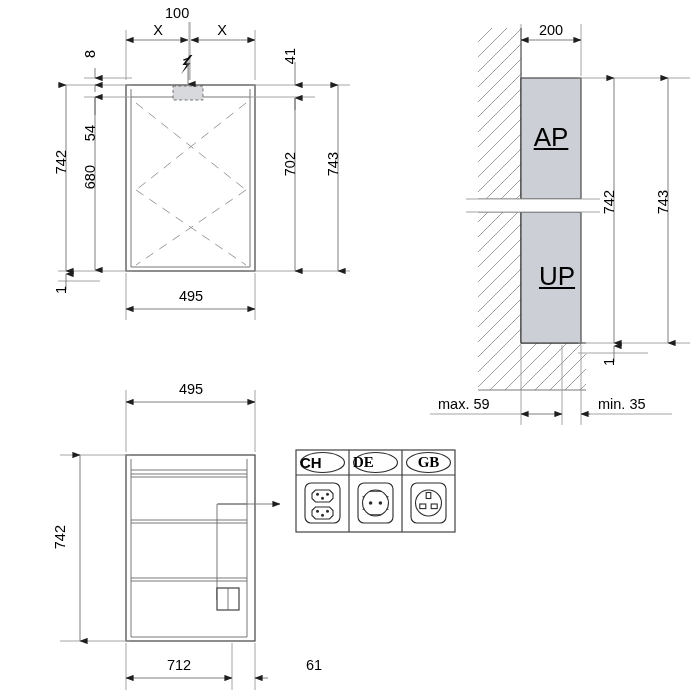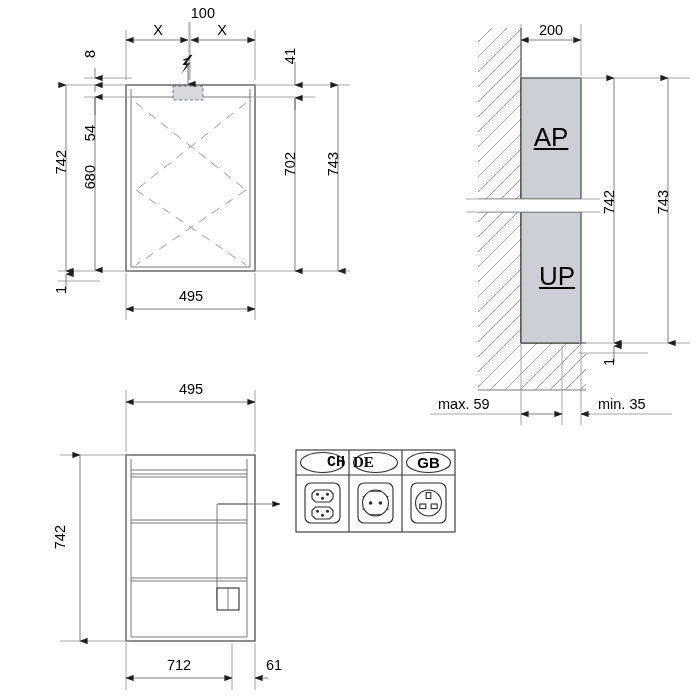--- a/index.html
+++ b/index.html
@@ -295,21 +295,21 @@
     <g>
       <rect class="icoline" x="411" y="483" width="35" height="40" rx="6"></rect>
       <circle class="icoline" cx="428.5" cy="503" r="13"></circle>
       <rect class="icoline" x="426.2" y="492.5" width="4.6" height="6"></rect>
       <rect class="icoline" x="419.8" y="504" width="6" height="4.6"></rect>
       <rect class="icoline" x="431.2" y="504" width="6" height="4.6"></rect>
     </g>
   </svg>
 
   <div style="position:absolute; left:134px; top:22px; width:48px; text-align:center;" class="dimtxt">X</div>
-  <div style="position:absolute; left:165px; top:5px; width:50px; text-align:right;" class="dimtxt">100</div>
+  <div style="position:absolute; left:165px; top:5px; width:50px; text-align:left;" class="dimtxt">100</div>
   <div style="position:absolute; left:198px; top:22px; width:48px; text-align:center;" class="dimtxt">X</div>
 
   <div style="position:absolute; left:82px; top:44px;">
     <span class="dimtxt vert" style="display:inline-block; transform:rotate(180deg);">8</span>
   </div>
   <div style="position:absolute; left:82px; top:125px;">
     <span class="dimtxt vert" style="display:inline-block; transform:rotate(180deg);">54</span>
   </div>
   <div style="position:absolute; left:82px; top:165px;">
     <span class="dimtxt vert" style="display:inline-block; transform:rotate(180deg);">680</span>
@@ -348,19 +348,19 @@
   </div>
 
   <div style="position:absolute; left:438px; top:396px;" class="dimtxt">max. 59</div>
   <div style="position:absolute; left:598px; top:396px;" class="dimtxt">min. 35</div>
 
   <div style="position:absolute; left:156px; top:381px; width:70px; text-align:center;" class="dimtxt">495</div>
   <div style="position:absolute; left:52px; top:525px;">
     <span class="dimtxt vert" style="display:inline-block; transform:rotate(180deg);">742</span>
   </div>
   <div style="position:absolute; left:144px; top:657px; width:70px; text-align:center;" class="dimtxt">712</div>
-  <div style="position:absolute; left:254px; top:657px; width:40px; text-align:center;" class="dimtxt">61</div>
-
-  <div style="position:absolute; left:300px; top:454px; width:45px; text-align:right;font-family:Liberation Mono, monospace;" class="plugtxt">CH</div>
+  <div style="position:absolute; left:254px; top:657px; width:40px; text-align:center;padding-left:40px;" class="dimtxt">61</div>
+
+  <div style="position:absolute; left:300px; top:454px; width:45px; text-align:left;" class="plugtxt">CH</div>
   <div style="position:absolute; left:353px; top:454px; width:45px; font-family:Liberation Serif, serif;" class="plugtxt">DE</div>
-  <div style="position:absolute; left:406px; top:454px; width:45px; text-align:center;" class="plugtxt">GB</div>
+  <div style="position:absolute; left:406px; top:454px; width:45px; text-align:center;font-family:Liberation Serif, serif;" class="plugtxt">GB</div>
 
 </div>
 
 </body></html>

